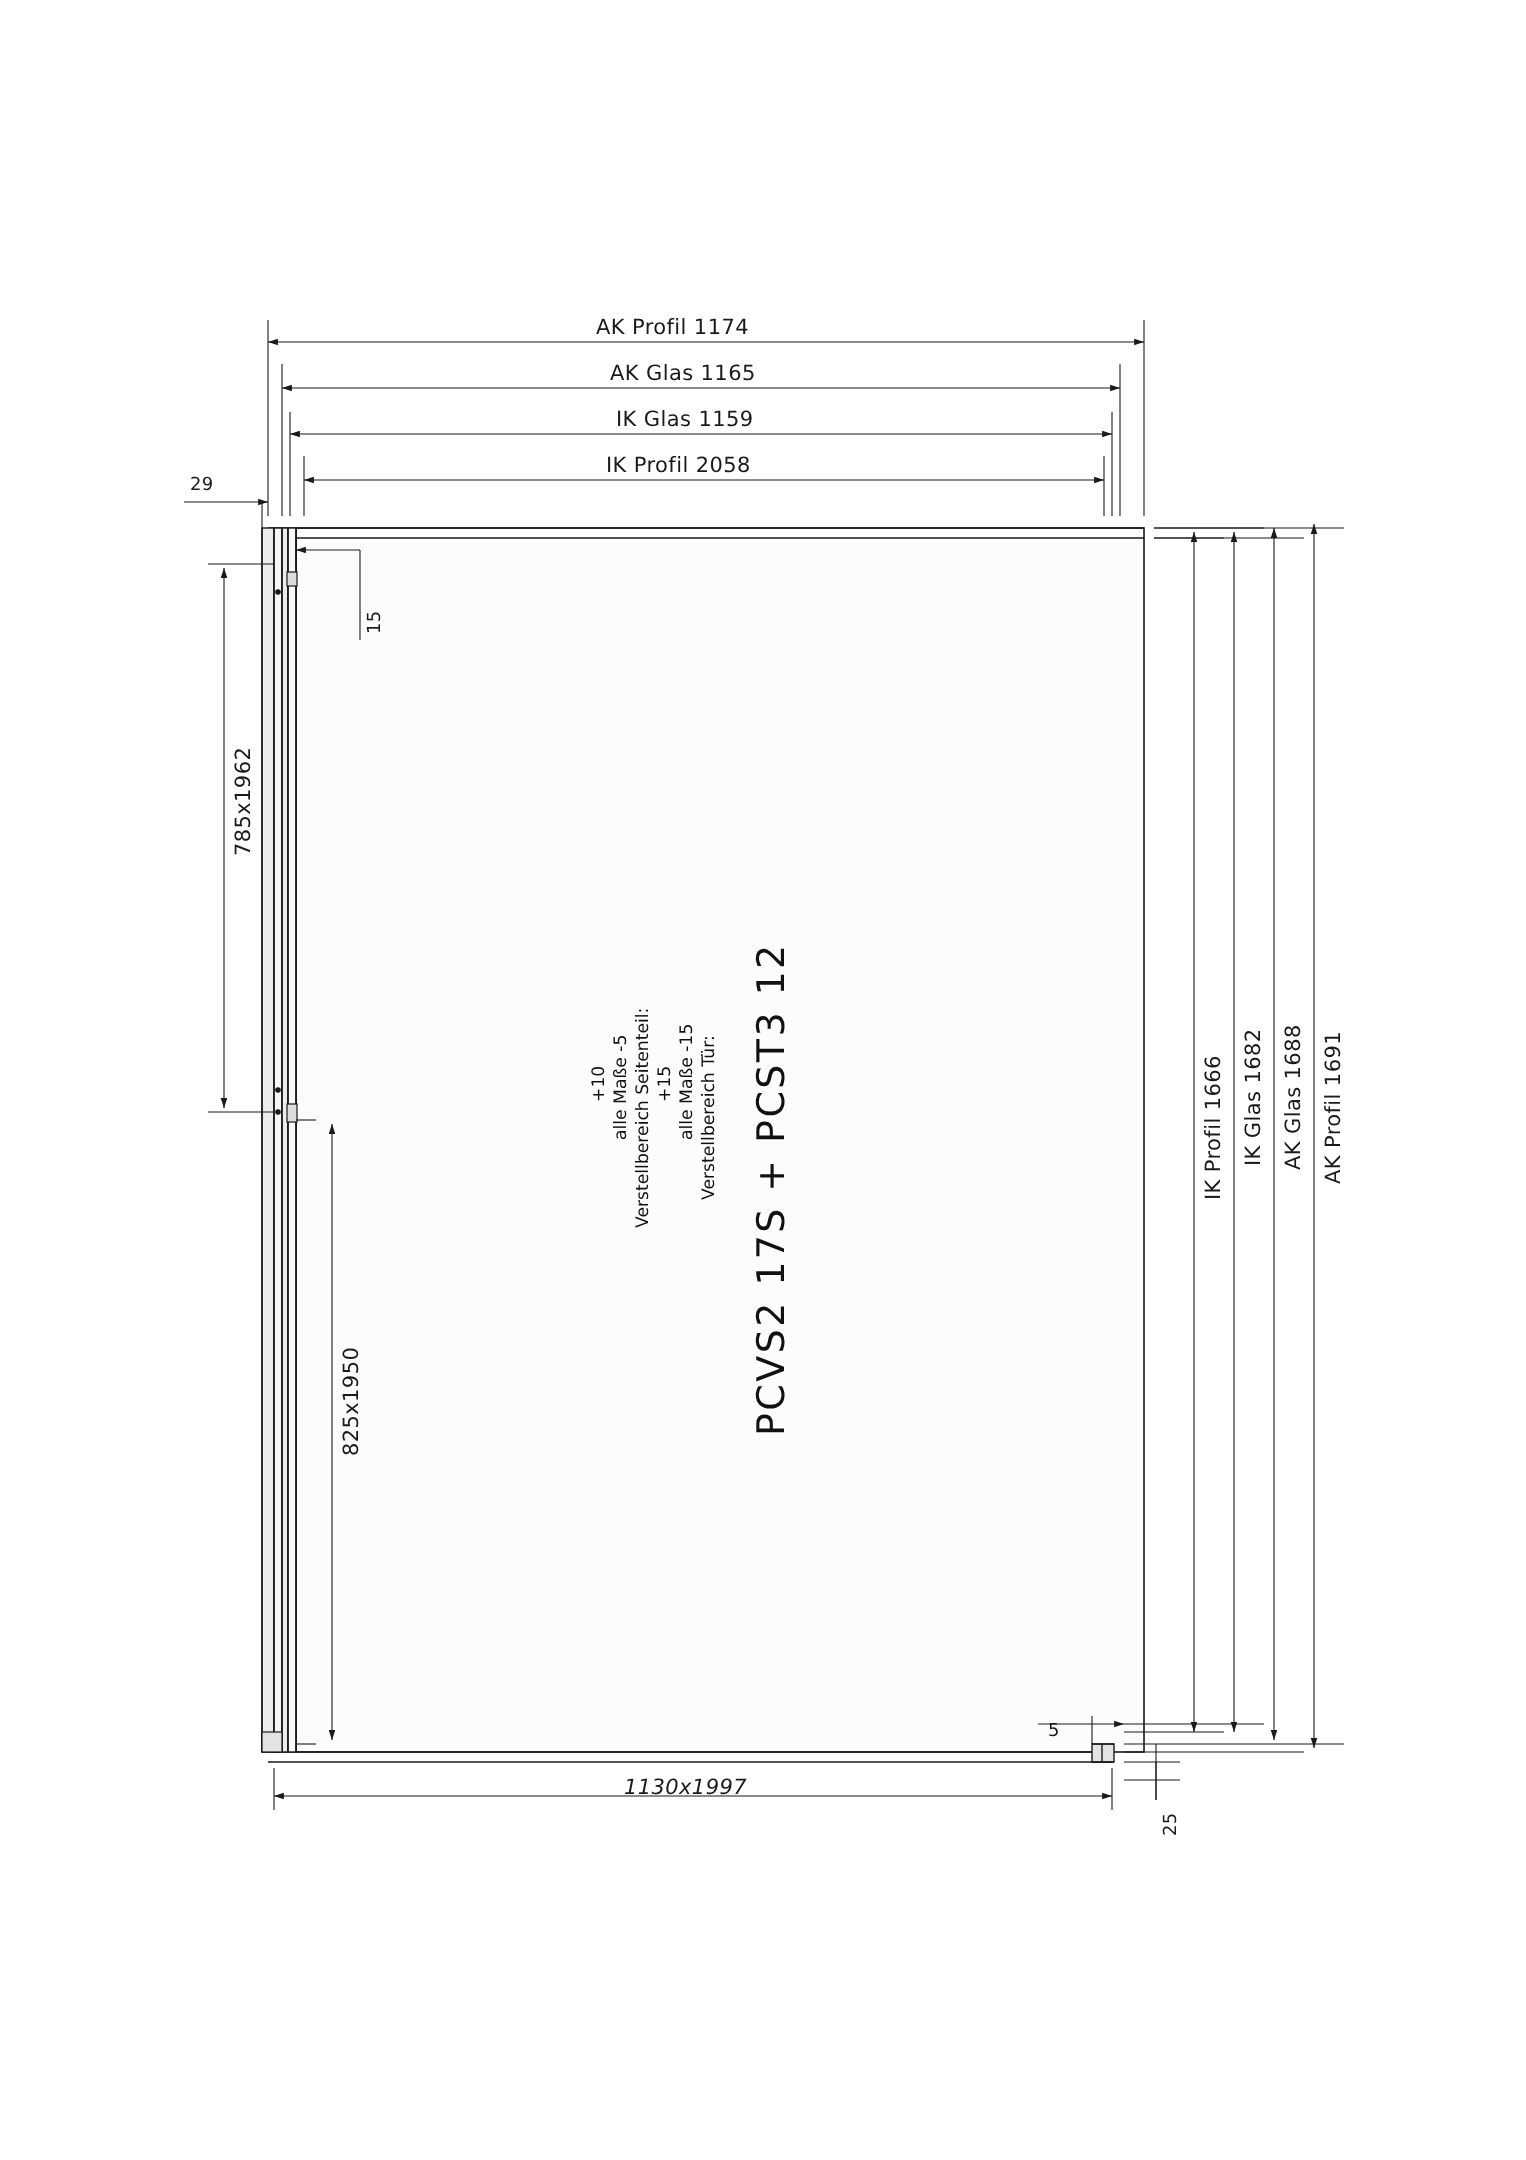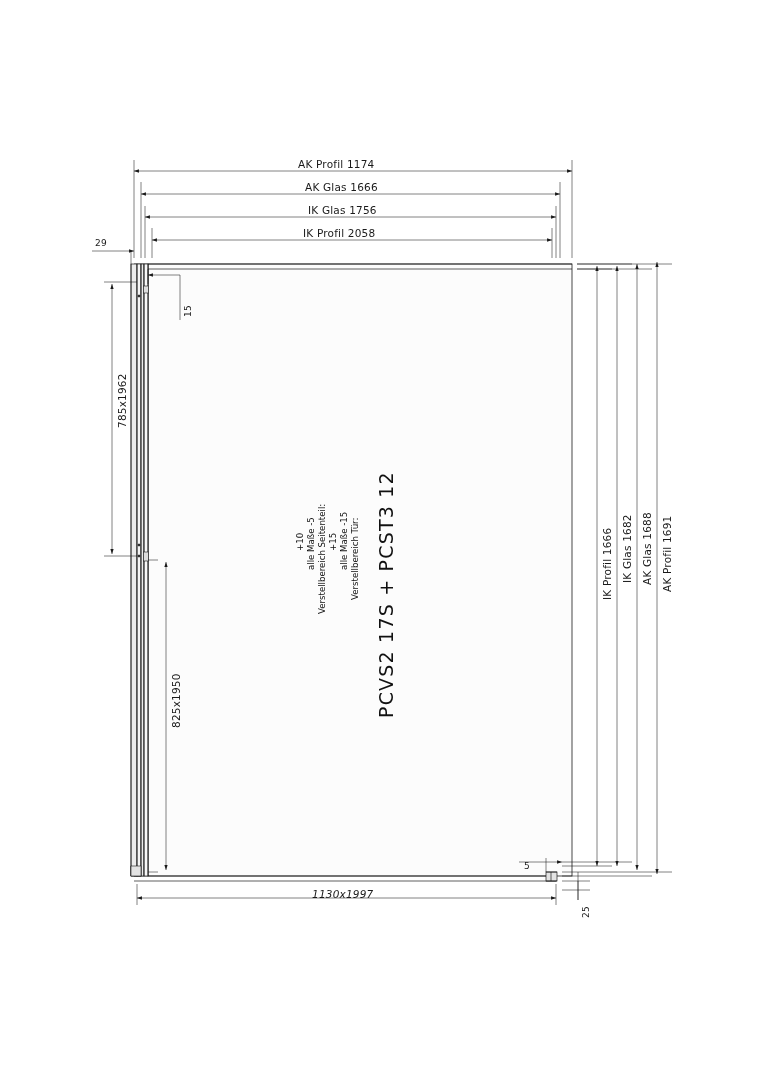--- a/index.html
+++ b/index.html
@@ -181,22 +181,22 @@
       <g stroke-width="0.55">
         <line x1="137" y1="884" x2="137" y2="905"></line>
         <line x1="556" y1="884" x2="556" y2="905"></line>
         <line x1="137" y1="898" x2="556" y2="898" marker-start="url(#arrB)" marker-end="url(#arrA)"></line>
       </g>
 
     </g>
   </svg>
 
   <div class="lbl" style="left:298px; top:158px;">AK Profil 1174</div>
-  <div class="lbl" style="left:305px; top:181px;">AK Glas 1666</div>
-  <div class="lbl" style="left:308px; top:204px;">IK Glas 1756</div>
+  <div class="lbl" style="left:305px; top:181px;">AK Glas 1165</div>
+  <div class="lbl" style="left:308px; top:204px;">IK Glas 1159</div>
   <div class="lbl" style="left:303px; top:227px;">IK Profil 2058</div>
 
   <div class="lbl small" style="left:95px; top:238px;">29</div>
   <div class="lbl small vert" style="left:183px; top:317px;">15</div>
   <div class="lbl small" style="left:524px; top:861px;">5</div>
   <div class="lbl small vert" style="left:581px; top:918px;">25</div>
 
   <div class="lbl vert" style="left:601px; top:600px;">IK Profil 1666</div>
   <div class="lbl vert" style="left:621px; top:583px;">IK Glas 1682</div>
   <div class="lbl vert" style="left:641px; top:585px;">AK Glas 1688</div>

